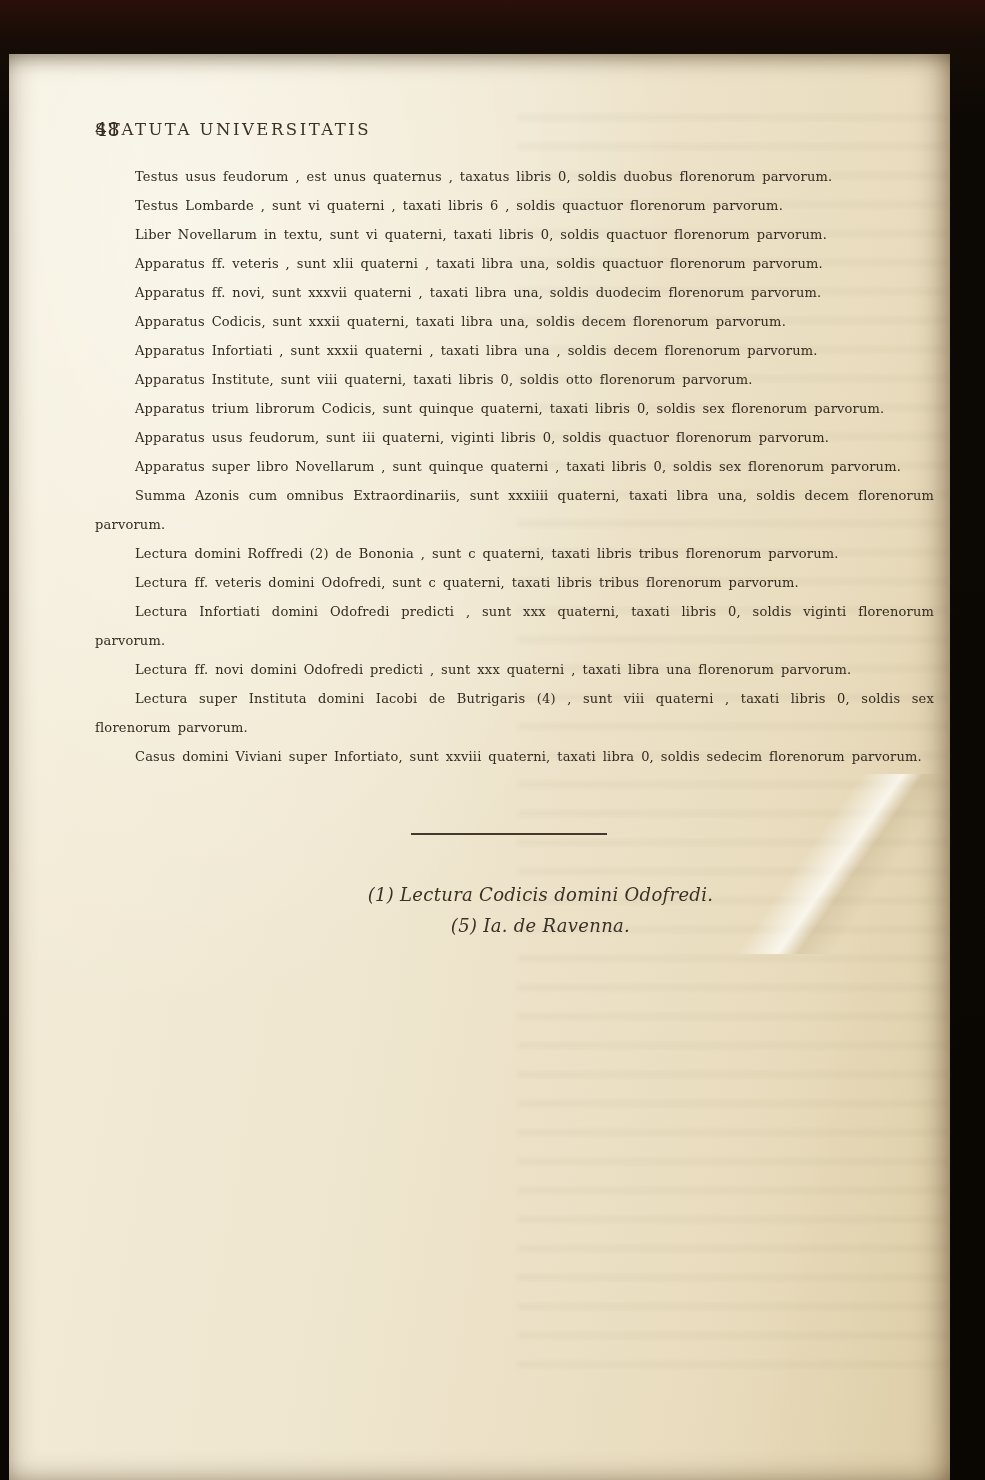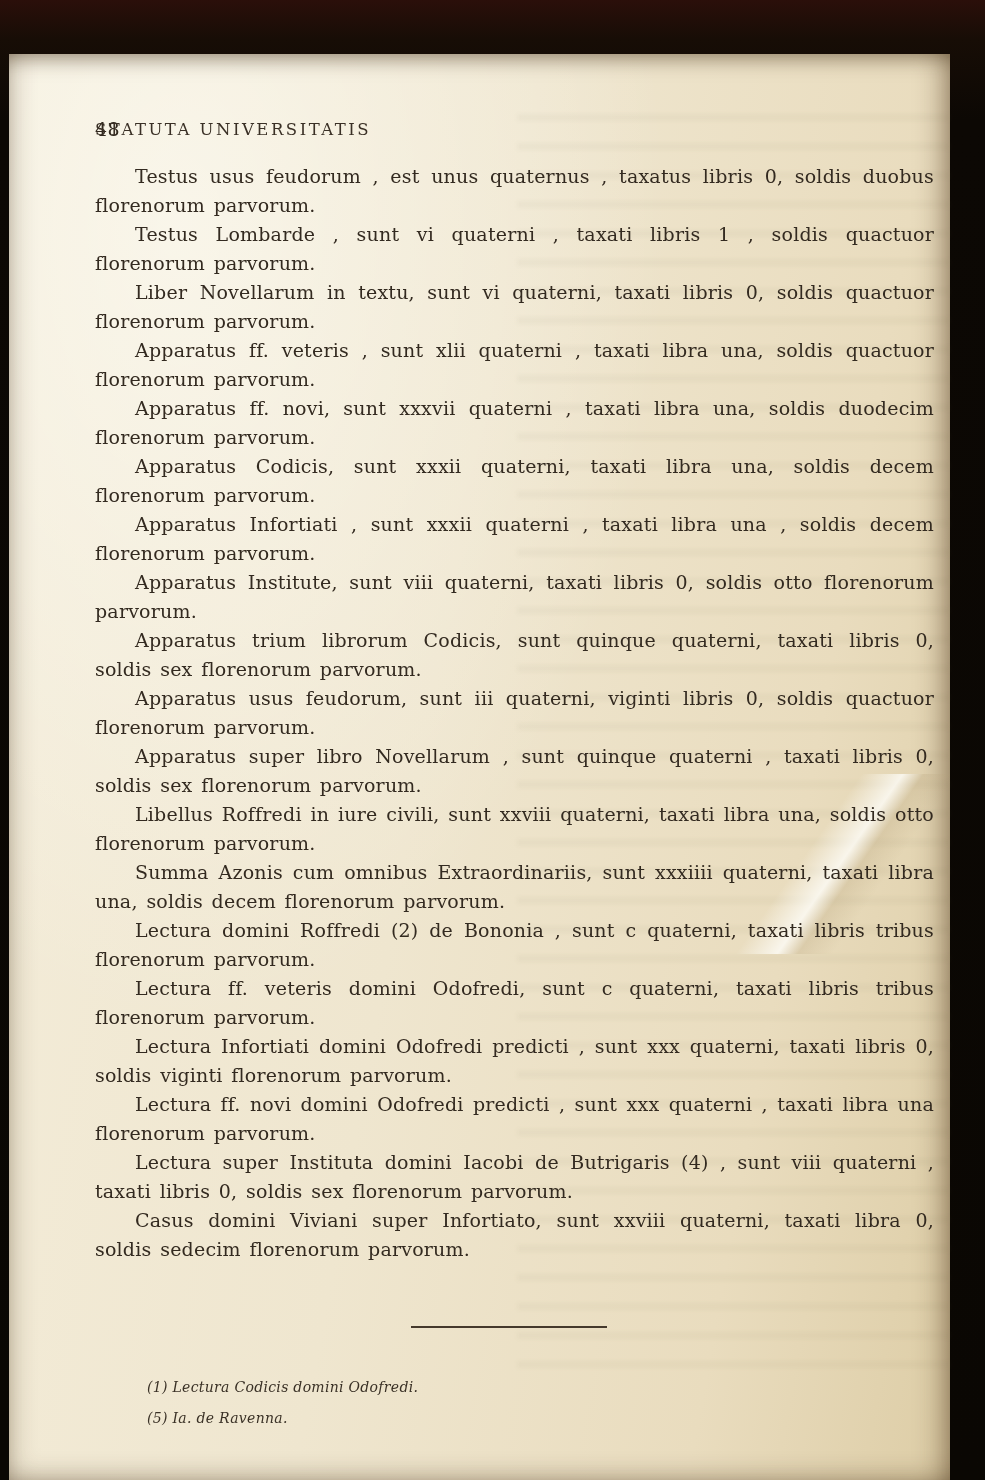--- a/index.html
+++ b/index.html
@@ -84,75 +84,75 @@
     right: 0;
     top: 2px;
     font-size: 16.5px;
     letter-spacing: 2.5px;
     color: #3a3026;
   }
   .text-column p {
     margin: 0;
     text-indent: 40px;
     text-align: justify;
-    font-size: 19px;
+    font-size: 13px;
     line-height: 29px;
     letter-spacing: 0.2px;
     word-spacing: 2.5px;
     color: #332a20;
   }
   .footnote-rule {
     width: 196px;
     height: 1.5px;
     background: #45392c;
     margin: 62px auto 0 auto;
     
     transform: translateX(-6px);
   }
   .footnotes {
     margin-top: 46px;
     padding-left: 52px;
   }
   .footnotes p {
     margin: 0 0 4px 0;
     font-style: italic;
-    font-size: 14px;
+    font-size: 18px;
     line-height: 27px;
     letter-spacing: 0.3px;
     color: #3a3126;
+    text-align: center;
   }
 </style>
 </head>
 <body>
 
 <div class="photo">
   <div class="paper">
     <div class="showthrough"></div>
     <div class="crease"></div>
 
     <div class="content">
 
       <div class="page-header">
         <span class="page-number">48</span>
         <span class="running-header">STATUTA UNIVERSITATIS</span>
       </div>
 
       <div class="text-column">
         <p>Testus usus feudorum , est unus quaternus , taxatus libris 0, soldis duobus florenorum parvorum.</p>
-        <p>Testus Lombarde , sunt vi quaterni , taxati libris 1 , soldis quactuor florenorum parvorum.</p>
+        <p>Testus Lombarde , sunt vi quaterni , taxati libris 6 , soldis quactuor florenorum parvorum.</p>
         <p>Liber Novellarum in textu, sunt vi quaterni, taxati libris 0, soldis quactuor florenorum parvorum.</p>
         <p>Apparatus ff. veteris , sunt xlii quaterni , taxati libra una, soldis quactuor florenorum parvorum.</p>
         <p>Apparatus ff. novi, sunt xxxvii quaterni , taxati libra una, soldis duodecim florenorum parvorum.</p>
         <p>Apparatus Codicis, sunt xxxii quaterni, taxati libra una, soldis decem florenorum parvorum.</p>
         <p>Apparatus Infortiati , sunt xxxii quaterni , taxati libra una , soldis decem florenorum parvorum.</p>
         <p>Apparatus Institute, sunt viii quaterni, taxati libris 0, soldis otto florenorum parvorum.</p>
         <p>Apparatus trium librorum Codicis, sunt quinque quaterni, taxati libris 0, soldis sex florenorum parvorum.</p>
         <p>Apparatus usus feudorum, sunt iii quaterni, viginti libris 0, soldis quactuor florenorum parvorum.</p>
         <p>Apparatus super libro Novellarum , sunt quinque quaterni , taxati libris 0, soldis sex florenorum parvorum.</p>
-        <p>Libellus Roffredi in iure civili, sunt xxviii quaterni, taxati libra una, soldis otto florenorum parvorum.</p>
         <p>Summa Azonis cum omnibus Extraordinariis, sunt xxxiiii quaterni, taxati libra una, soldis decem florenorum parvorum.</p>
         <p>Lectura domini Roffredi (2) de Bononia , sunt c quaterni, taxati libris tribus florenorum parvorum.</p>
         <p>Lectura ff. veteris domini Odofredi, sunt c quaterni, taxati libris tribus florenorum parvorum.</p>
         <p>Lectura Infortiati domini Odofredi predicti , sunt xxx quaterni, taxati libris 0, soldis viginti florenorum parvorum.</p>
         <p>Lectura ff. novi domini Odofredi predicti , sunt xxx quaterni , taxati libra una florenorum parvorum.</p>
         <p>Lectura super Instituta domini Iacobi de Butrigaris (4) , sunt viii quaterni , taxati libris 0, soldis sex florenorum parvorum.</p>
         <p>Casus domini Viviani super Infortiato, sunt xxviii quaterni, taxati libra 0, soldis sedecim florenorum parvorum.</p>
       </div>
 
       <div class="footnote-rule"></div>

